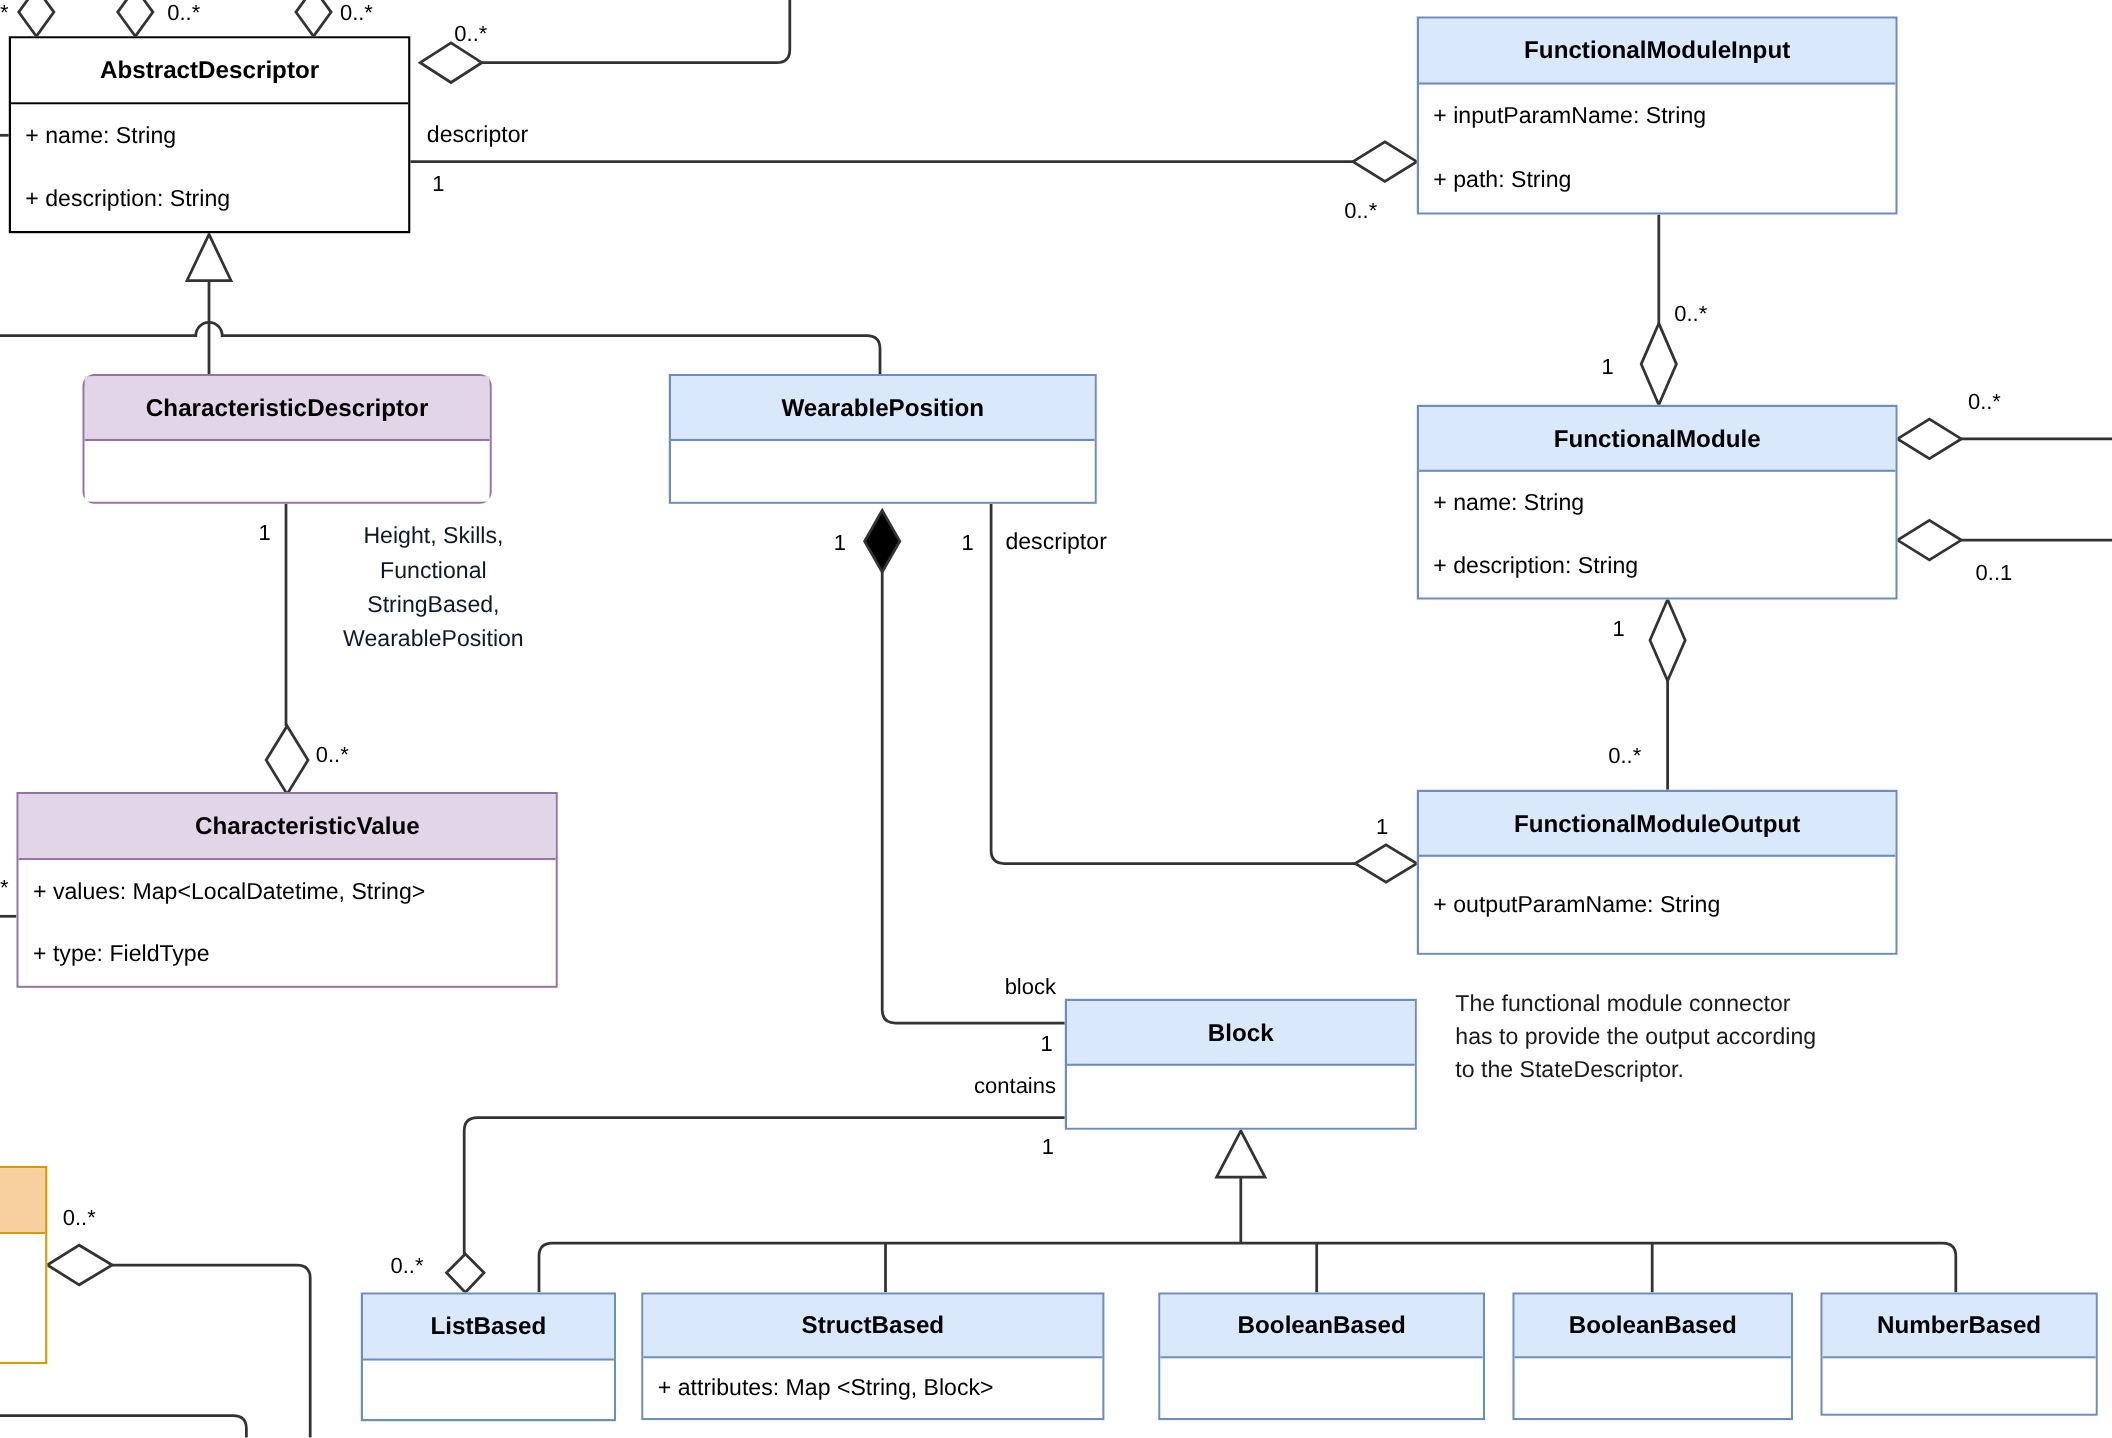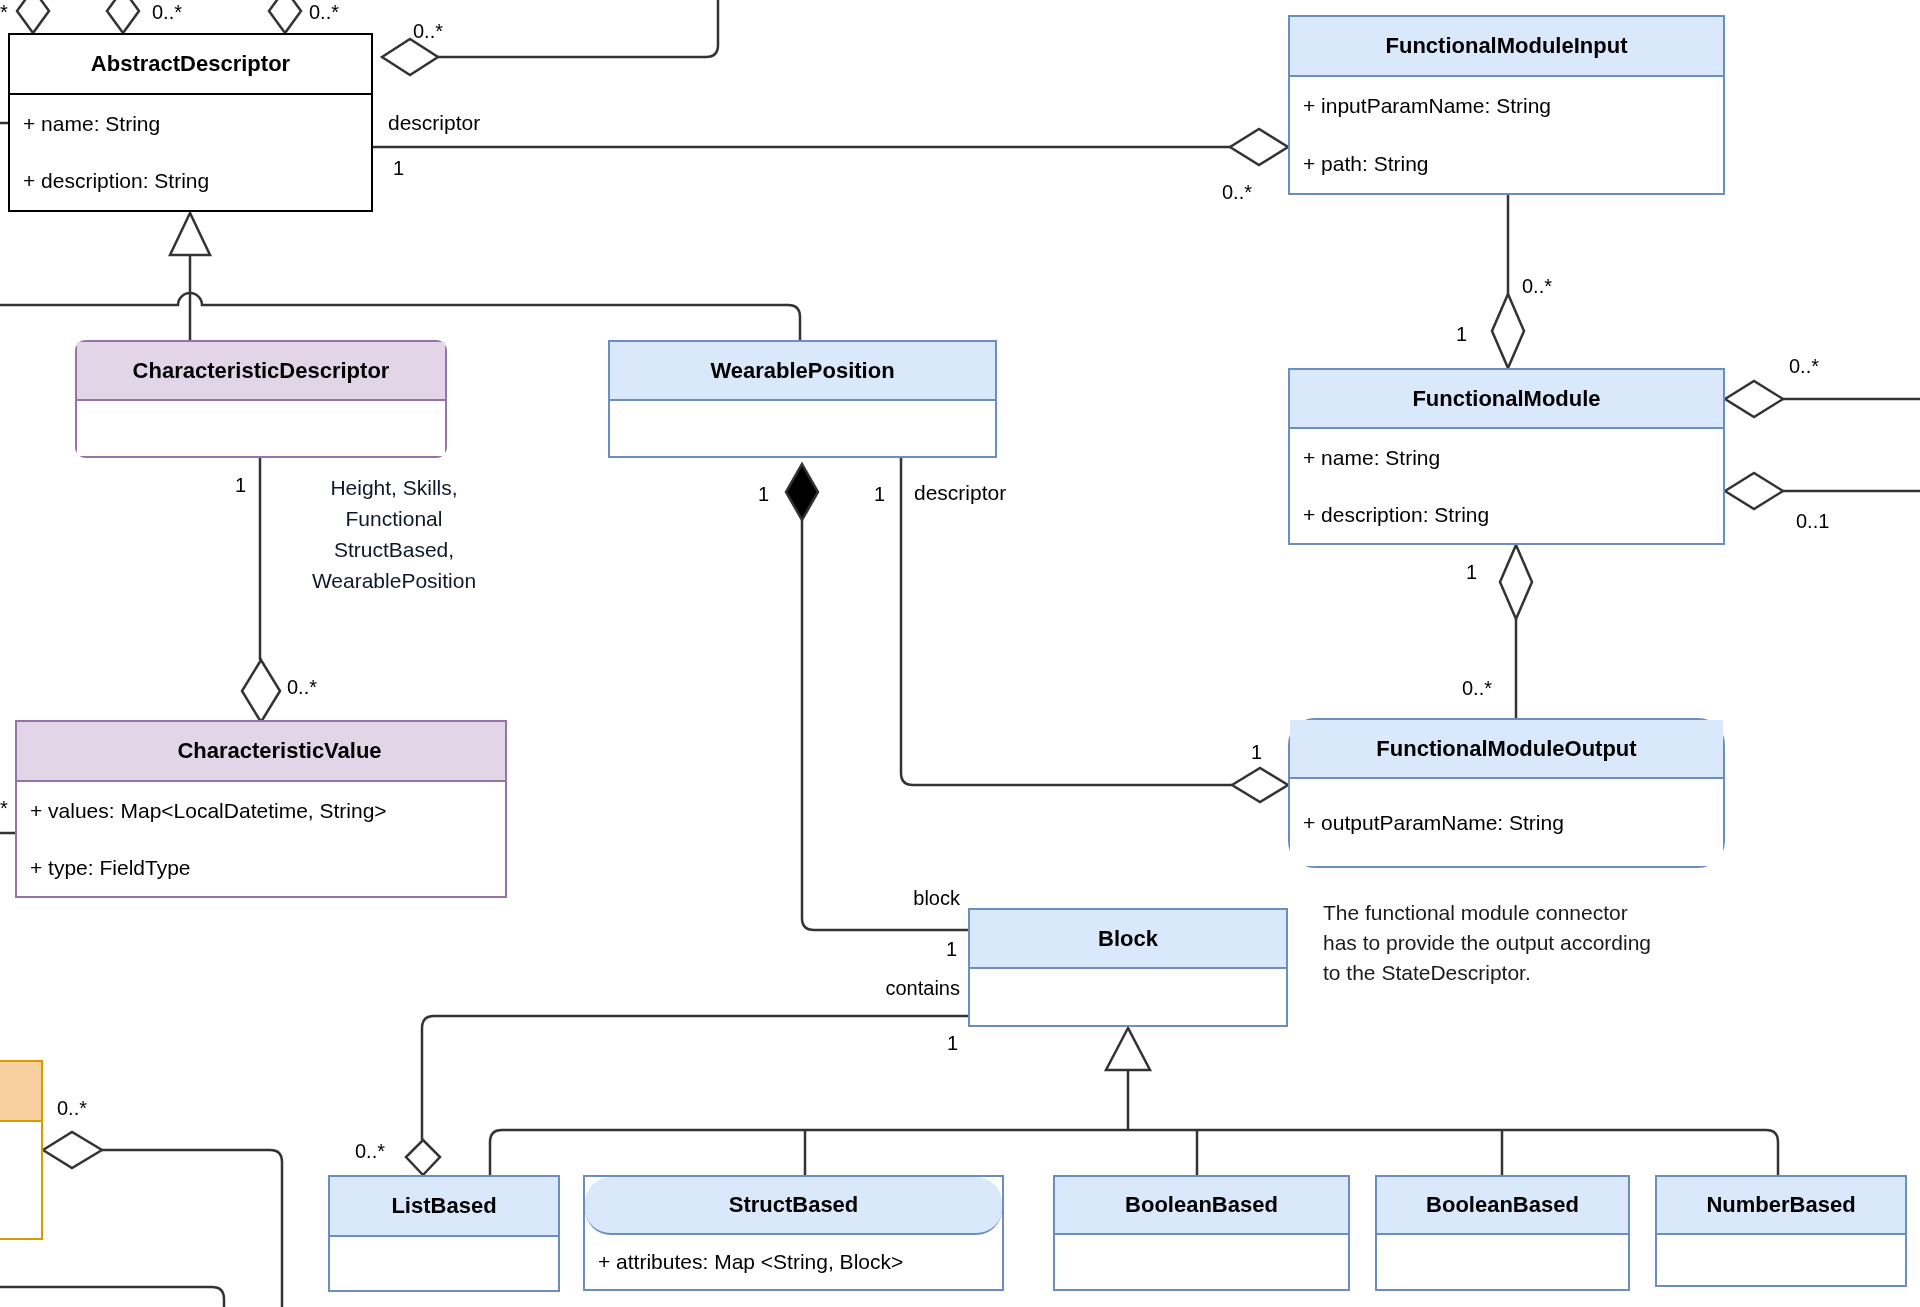--- a/index.html
+++ b/index.html
@@ -177,21 +177,21 @@
         </div>
         <div class="body">
           <div class="attr-row">
             <span>+ name: String</span>
           </div>
           <div class="attr-row">
             <span>+ description: String</span>
           </div>
         </div>
       </div>
-      <div class="uml-class" style="left: 1288px; top: 718px; width: 437px; height: 150px; border-color: rgb(108, 142, 191); border-radius: 27px;">
+      <div class="uml-class" style="left: 1288px; top: 718px; width: 437px; height: 150px; border-color: rgb(108, 142, 191);">
         <div class="head" style="height: 59px; background: rgb(218, 232, 252); border-bottom: 2.5px solid rgb(108, 142, 191);">
           <span>FunctionalModuleOutput</span>
         </div>
         <div class="body">
           <div class="attr-row">
             <span>+ outputParamName: String</span>
           </div>
         </div>
       </div>
       <div class="uml-class" style="left: 15px; top: 720px; width: 492px; height: 178px; border-color: rgb(150, 115, 166);">
@@ -217,21 +217,21 @@
       </div>
       <div class="uml-class" style="left: 328px; top: 1175px; width: 232px; height: 117px; border-color: rgb(108, 142, 191);">
         <div class="head" style="height: 60px; background: rgb(218, 232, 252); border-bottom: 2.5px solid rgb(108, 142, 191);">
           <span>ListBased</span>
         </div>
         <div class="body">
           <div class="attr-row"></div>
         </div>
       </div>
       <div class="uml-class" style="left: 583px; top: 1175px; width: 421px; height: 116px; border-color: rgb(108, 142, 191);">
-        <div class="head" style="height: 58px; background: rgb(218, 232, 252); border-bottom: 2.5px solid rgb(108, 142, 191); border-radius: 26px;">
+        <div class="head" style="height: 58px; background: rgb(218, 232, 252); border-bottom: 2.5px solid rgb(108, 142, 191);">
           <span>StructBased</span>
         </div>
         <div class="body">
           <div class="attr-row">
             <span>+ attributes: Map &lt;String, Block&gt;</span>
           </div>
         </div>
       </div>
       <div class="uml-class" style="left: 1053px; top: 1175px; width: 297px; height: 116px; border-color: rgb(108, 142, 191);">
         <div class="head" style="height: 58px; background: rgb(218, 232, 252); border-bottom: 2.5px solid rgb(108, 142, 191);">
@@ -292,21 +292,21 @@
       <div class="edge-label" style="left: 946px; top: 937px;">1</div>
       <div class="edge-label" style="left: 854px; top: 976px; width: 106px; text-align: right;">contains</div>
       <div class="edge-label" style="left: 947px; top: 1031px;">1</div>
       <div class="edge-label" style="left: 355px; top: 1139px;">0..*</div>
       <div class="edge-label" style="left: 57px; top: 1096px;">0..*</div>
     </div>
 
   <div id="characteristics-comment" class="text-block" style="left:294px;top:472px;width:200px;text-align:center;font-size:21px;line-height:31px;color:#0f172a;">
       <div>Height, Skills,</div>
       <div>Functional</div>
-      <div>StructBased,</div>
+      <div>StringBased,</div>
       <div>WearablePosition</div>
     </div>
 
   <div id="note-text" class="text-block" style="left:1323px;top:898px;width:440px;text-align:left;font-size:21px;line-height:30px;">
       <div>The functional module connector</div>
       <div>has to provide the output according</div>
       <div>to the StateDescriptor.</div>
     </div>
 
 </div>

